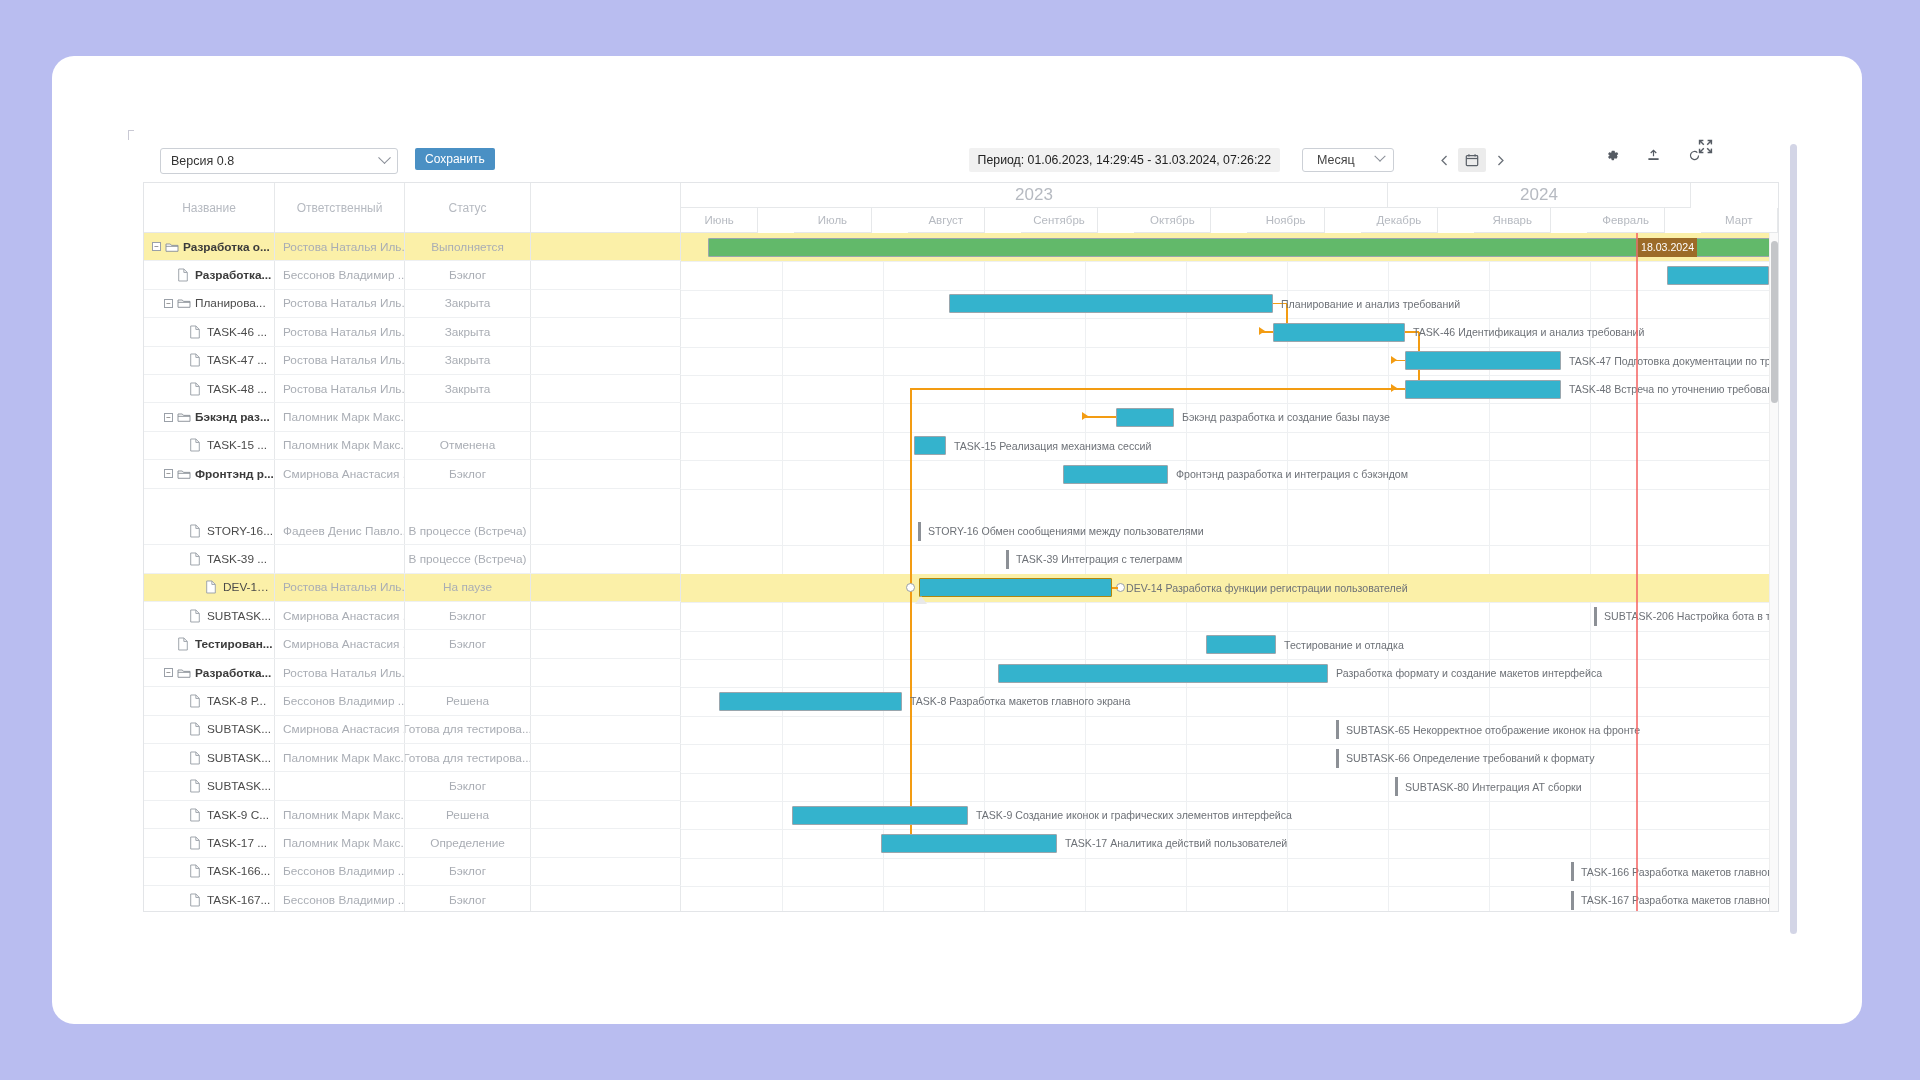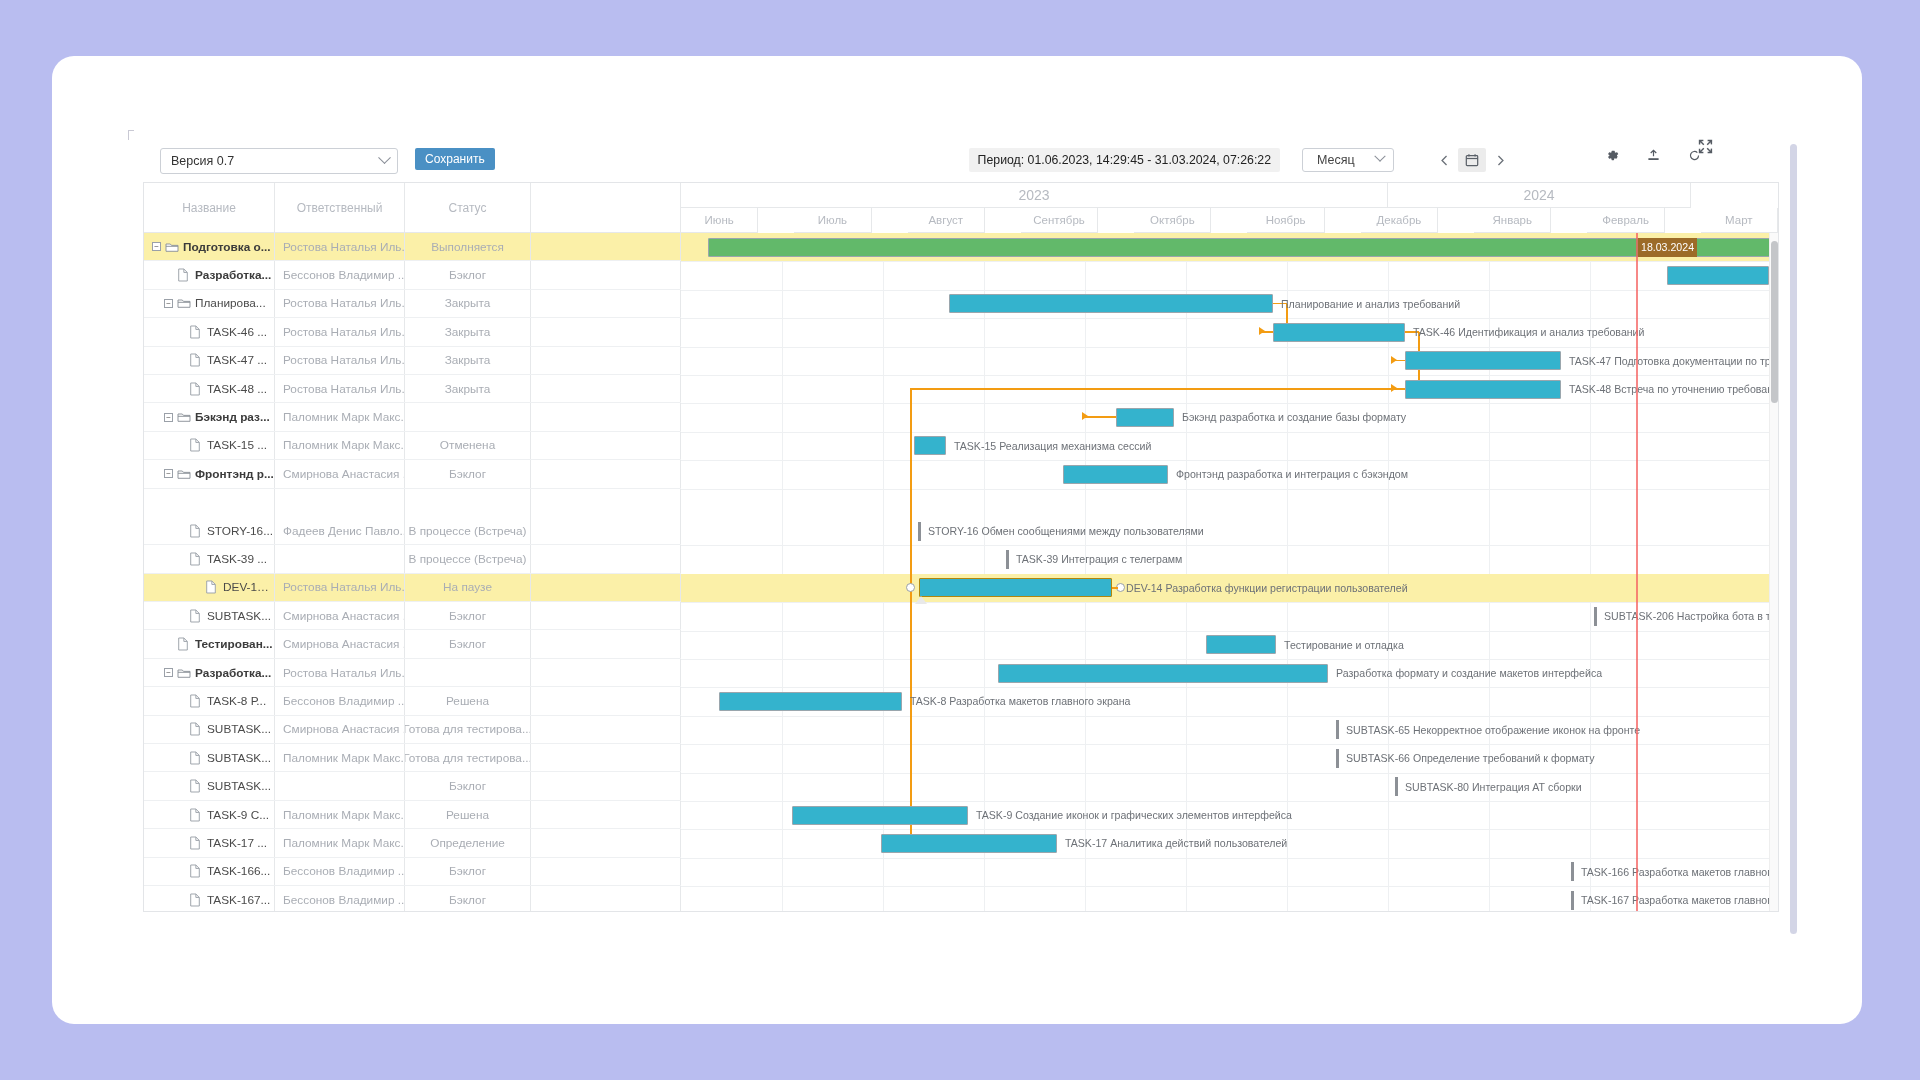--- a/index.html
+++ b/index.html
@@ -123,21 +123,21 @@
     flex: 0 0 9px; background: #fff; cursor: pointer;
   }
   .toggler.spacer { border: none; background: transparent; }
   .ficon { flex: 0 0 14px; margin-right: 4px; display: flex; align-items: center; }
 
   
   #timeline { position: absolute; left: 537px; top: 0; right: 0; bottom: 0; }
   #tl-year { height: 25px; display: flex; }
   .yr {
     border-right: 1px solid #e6e8ea; border-bottom: 1px solid #e6e8ea;
-    font-size: 14px; color: #b6bac1;
+    font-size: 17px; color: #b6bac1;
     display: flex; align-items: center; justify-content: center;
   }
   #tl-month { height: 25px; display: flex; gap: 36px; }
   .mo {
     width: 101px; border-right: 1px solid #e6e8ea; border-bottom: 1px solid #e6e8ea;
     font-size: 11.5px; color: #b6bac1;
     display: flex; align-items: center; justify-content: center;
   }
   #tl-grid { position: absolute; left: 0; top: 50px; right: 0; bottom: 0; }
   .vline { position: absolute; top: 0; bottom: 0; width: 1px; background: #eef0f2; }
@@ -185,21 +185,21 @@
 </head>
 <body>
 
 <div id="card"></div>
 <div id="stray-mark"></div>
 <div id="page-scroll"></div>
 
 <div id="toolbar">
 
   <div id="version-select">
-    <span>Версия 0.7</span>
+    <span>Версия 0.8</span>
     <span class="chev"></span>
   </div>
 
   <button id="save-btn">Сохранить</button>
 
   <div id="period-box">Период: 01.06.2023, 14:29:45 - 31.03.2024, 07:26:22</div>
 
   <div id="scale-select">
     <span>Месяц</span>
     <span class="chev"></span>
@@ -267,21 +267,21 @@
   <div id="table-body">
       <div class="trow selected">
         <div class="tc name" style="padding-left:8px">
           <span class="toggler">−</span>
           <span class="ficon">
             <svg width="14" height="12" viewBox="0 0 16 14">
               <path d="M1 3.5h5l1.4 1.6H15V12H1z" fill="#fff" stroke="#8a9098" stroke-width="1.1"></path>
               <path d="M1 6.2h14" stroke="#8a9098" stroke-width="1.1"></path>
             </svg>
           </span>
-          <span class="name-txt bold">Подготовка о...</span>
+          <span class="name-txt bold">Разработка о...</span>
         </div>
         <div class="tc resp">
           <span>Ростова Наталья Иль...</span>
         </div>
         <div class="tc status">
           <span>Выполняется</span>
         </div>
         <div class="tc pad"></div>
       </div>
       <div class="trow">
@@ -804,21 +804,21 @@
         <div class="bar teal" style="left: 986px; top: 32.9px; width: 102px;"></div>
         <div class="bar teal" style="left: 268px; top: 61.3px; width: 324px;"></div>
         <div class="blabel" style="left: 600px; top: 61.3px;">Планирование и анализ требований</div>
         <div class="bar teal" style="left: 592px; top: 89.7px; width: 132px;"></div>
         <div class="blabel" style="left: 732px; top: 89.7px;">TASK-46 Идентификация и анализ требований</div>
         <div class="bar teal" style="left: 724px; top: 118.1px; width: 156px;"></div>
         <div class="blabel" style="left: 888px; top: 118.1px;">TASK-47 Подготовка документации по требованиям</div>
         <div class="bar teal" style="left: 724px; top: 146.5px; width: 156px;"></div>
         <div class="blabel" style="left: 888px; top: 146.5px;">TASK-48 Встреча по уточнению требований и анализ рисков</div>
         <div class="bar teal" style="left: 435px; top: 174.9px; width: 58px;"></div>
-        <div class="blabel" style="left: 501px; top: 174.9px;">Бэкэнд разработка и создание базы формату</div>
+        <div class="blabel" style="left: 501px; top: 174.9px;">Бэкэнд разработка и создание базы паузе</div>
         <div class="bar teal" style="left: 233px; top: 203.3px; width: 32px;"></div>
         <div class="blabel" style="left: 273px; top: 203.3px;">TASK-15 Реализация механизма сессий</div>
         <div class="bar teal" style="left: 382px; top: 231.7px; width: 105px;"></div>
         <div class="blabel" style="left: 495px; top: 231.7px;">Фронтэнд разработка и интеграция с бэкэндом</div>
         <div class="msmark" style="left: 237px; top: 288.5px;"></div>
         <div class="blabel" style="left: 247px; top: 288.5px;">STORY-16 Обмен сообщениями между пользователями</div>
         <div class="msmark" style="left: 325px; top: 316.9px;"></div>
         <div class="blabel" style="left: 335px; top: 316.9px;">TASK-39 Интеграция с телеграмм</div>
         <div class="bar teal selected" style="left: 238px; top: 345.3px; width: 193px;"></div>
         <div class="handle" style="left: 225px; top: 350.3px;"></div>

